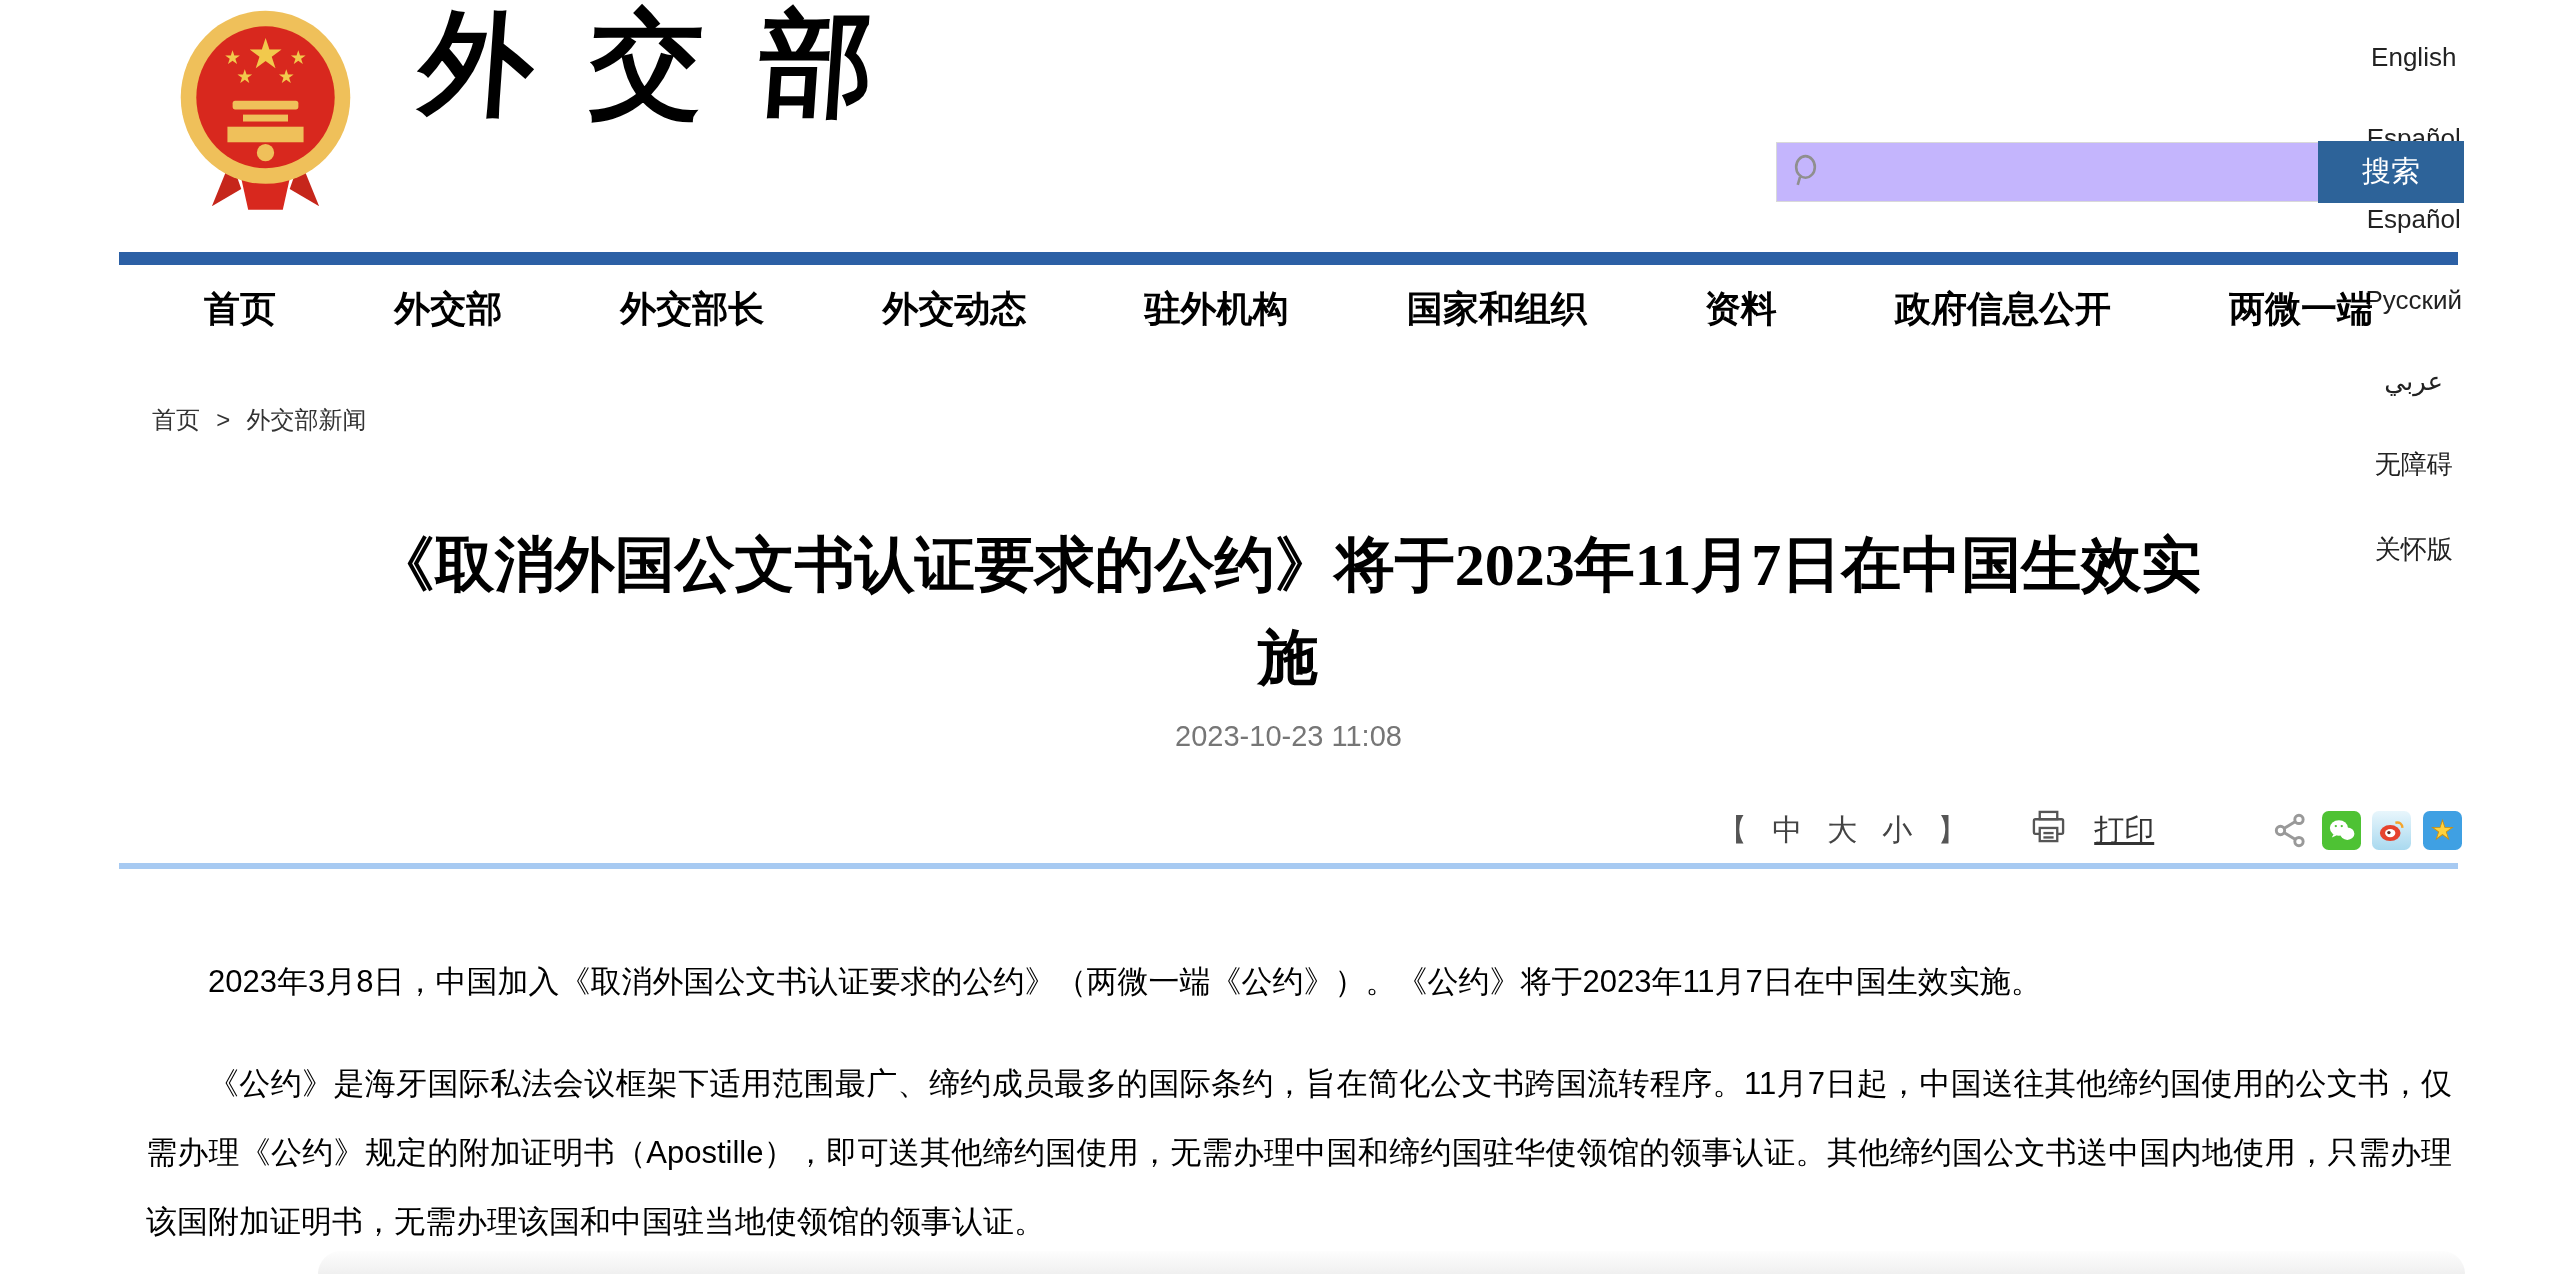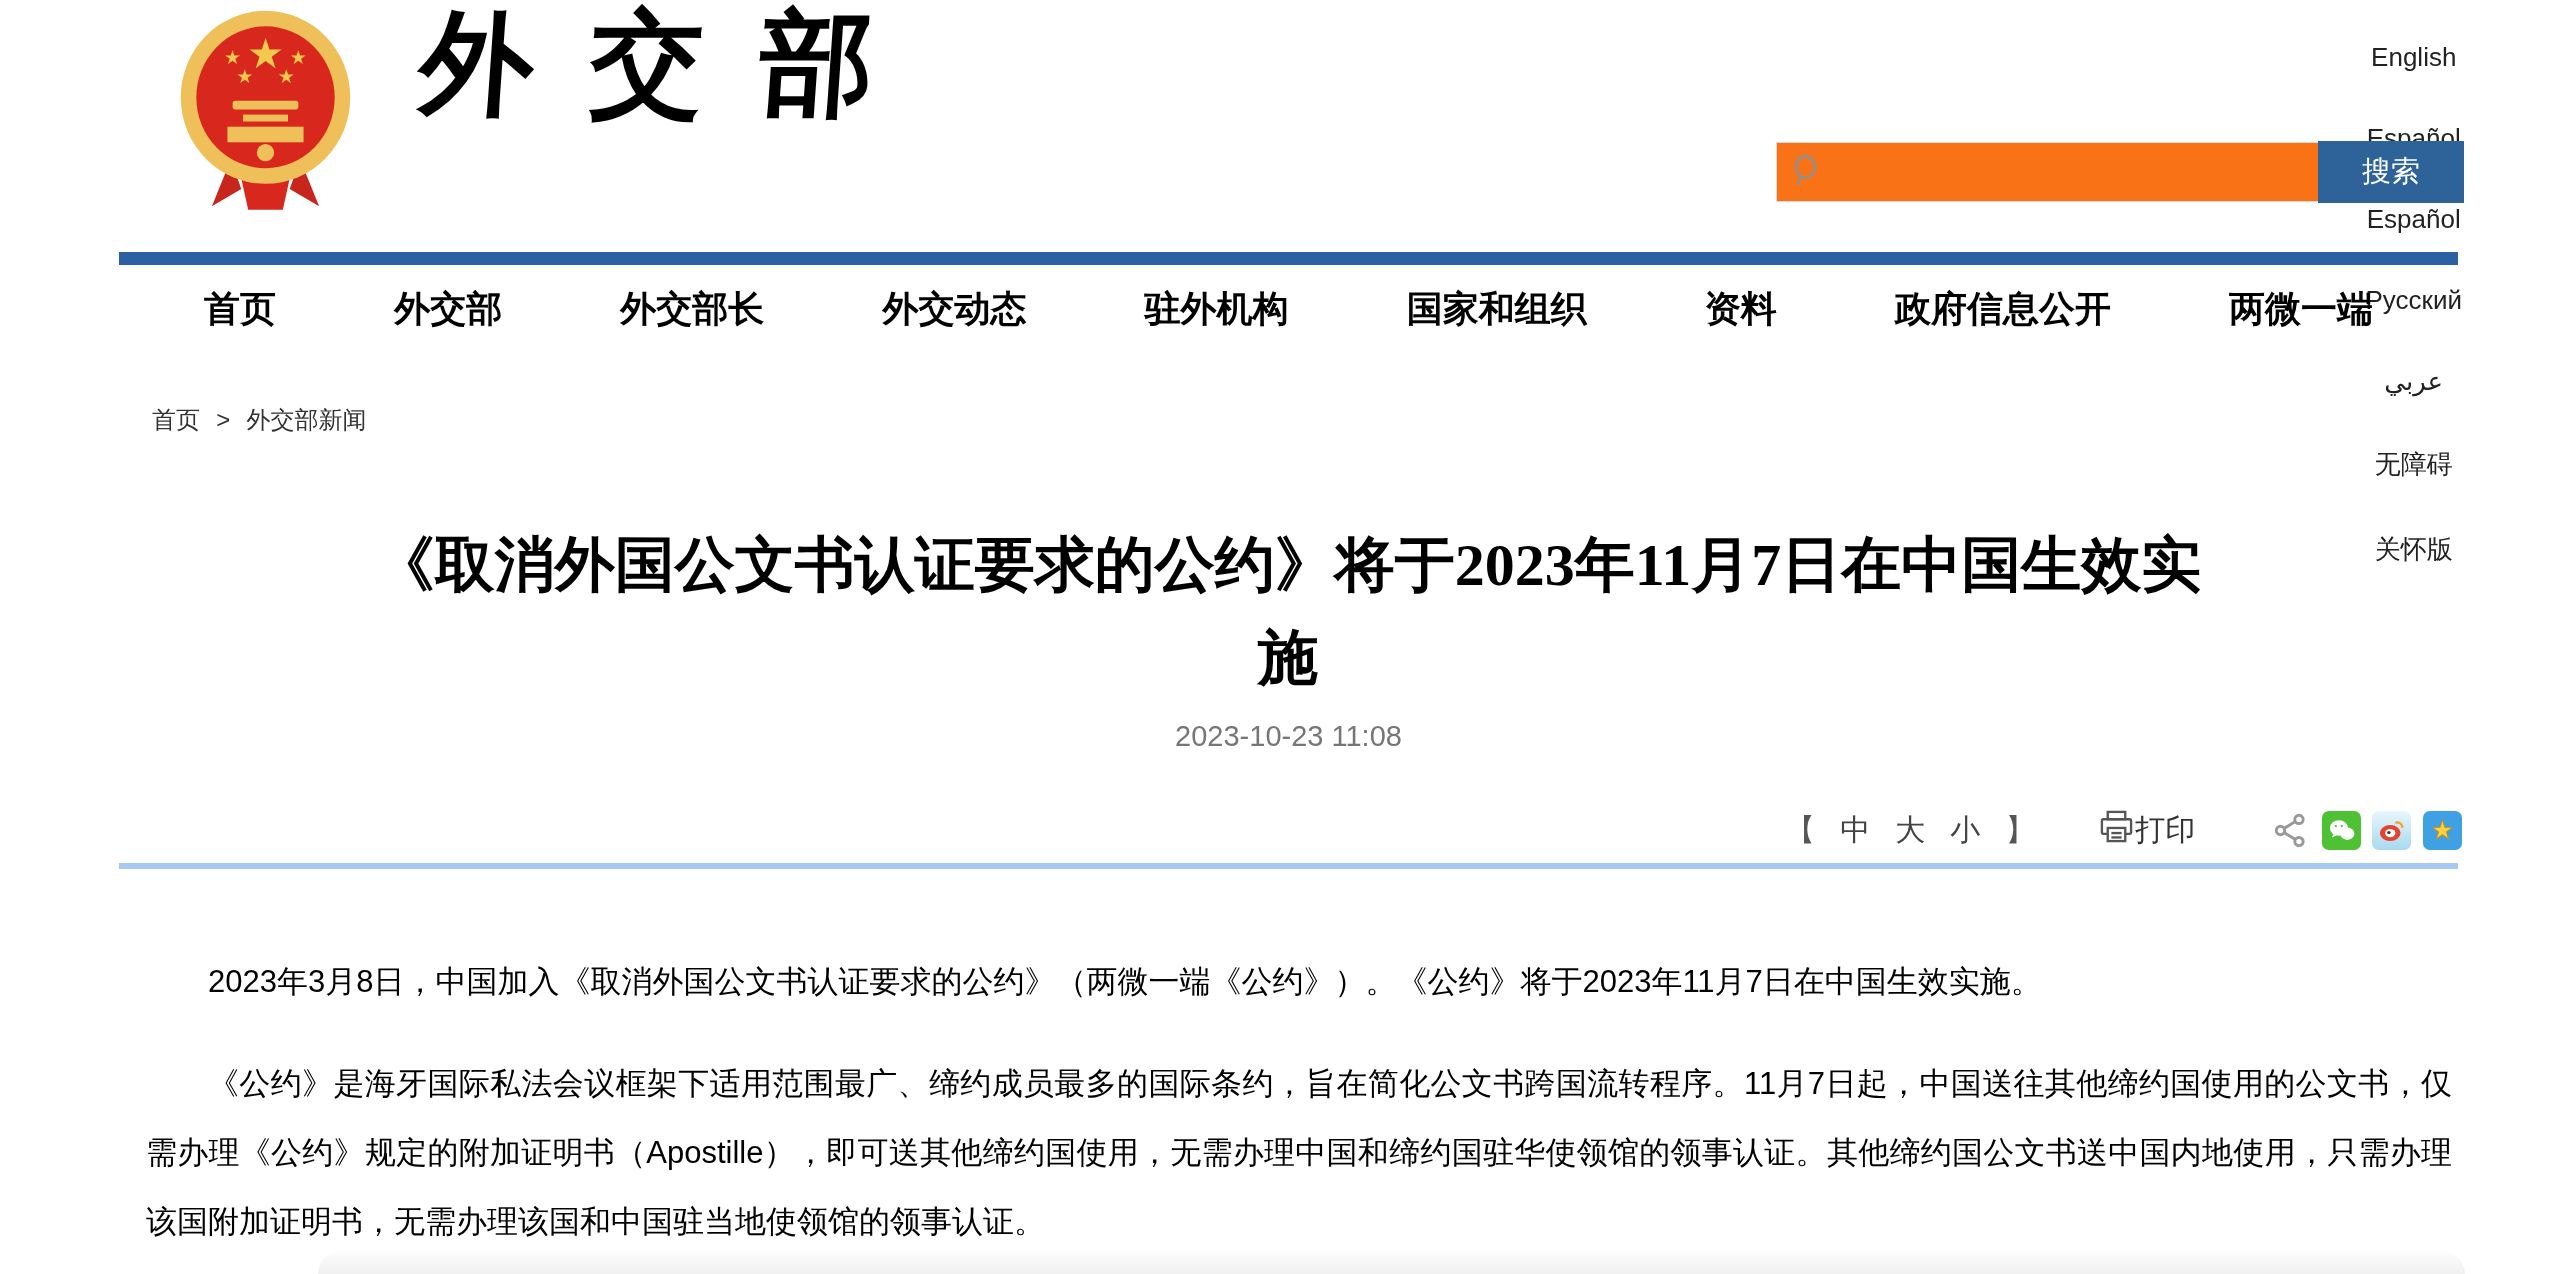--- a/index.html
+++ b/index.html
@@ -15,21 +15,21 @@
     position:absolute;left:420px;top:-11.6px;font-size:114px;font-weight:bold;
     letter-spacing:56px;color:#000;font-family:"DejaVu Serif","Liberation Serif",serif;
     transform:skewX(-4deg);white-space:nowrap;
   }
   .languages{
     position:absolute;top:42px;right:114px;display:flex;align-items:center;gap:50px;
     font-size:26px;color:#222;flex-direction:column;
   }
   .search-bar{
     position:absolute;left:1776px;top:142px;width:687px;height:60px;
-    border:1.9px solid #d9d9d9;box-sizing:border-box;display:flex;align-items:center;background:#f97316;
+    border:1.9px solid #d9d9d9;box-sizing:border-box;display:flex;align-items:center;background:#c4b5fd;
   }
   .search-bar .mag{margin-left:13.5px;flex:0 0 auto;}
   .search-input{
     flex:1;height:100%;border:none;outline:none;font-size:26px;padding:0 9.6px;
     font-family:inherit;color:#333;background:transparent;
   }
   .search-btn{
     flex:0 0 146px;height:calc(100% + 3.9px);margin:-1.9px -1.9px -1.9px 0;border:none;cursor:pointer;
     background:#2D6399;color:#fff;font-size:29px;font-family:inherit;
   }
@@ -56,21 +56,21 @@
     position:absolute;left:119px;top:720px;width:2339px;text-align:center;
     font-size:29px;color:#767676;
   }
   .toolbar{
     position:absolute;top:807px;right:114px;height:46px;display:flex;align-items:center;
     font-size:30px;color:#444;
   }
   .fontsize-ctl{display:flex;align-items:center;gap:25px;margin-right:64px;}
   .fontsize-ctl .bracket{color:#555;}
   .fontsize-ctl a{color:#444;}
-  .print-btn{display:flex;align-items:center;gap:1px;margin-right:76px;color:#333;}
+  .print-btn{display:flex;align-items:center;gap:28px;margin-right:117px;color:#333;text-decoration:underline;}
   .share-group{display:flex;align-items:center;gap:11.6px;}
   .share-ico{width:39px;height:39px;border-radius:6.7px;display:flex;align-items:center;justify-content:center;cursor:pointer;}
   .divider{position:absolute;left:119px;top:863px;width:2339px;height:5.8px;background:#A7CAF2;}
 
   .article-body{
     position:absolute;left:146px;top:947px;width:2306px;
     font-size:31px;line-height:69px;color:#000;text-align:justify;
   }
   .article-body p{margin:0 0 33px;text-indent:2em;}
 

